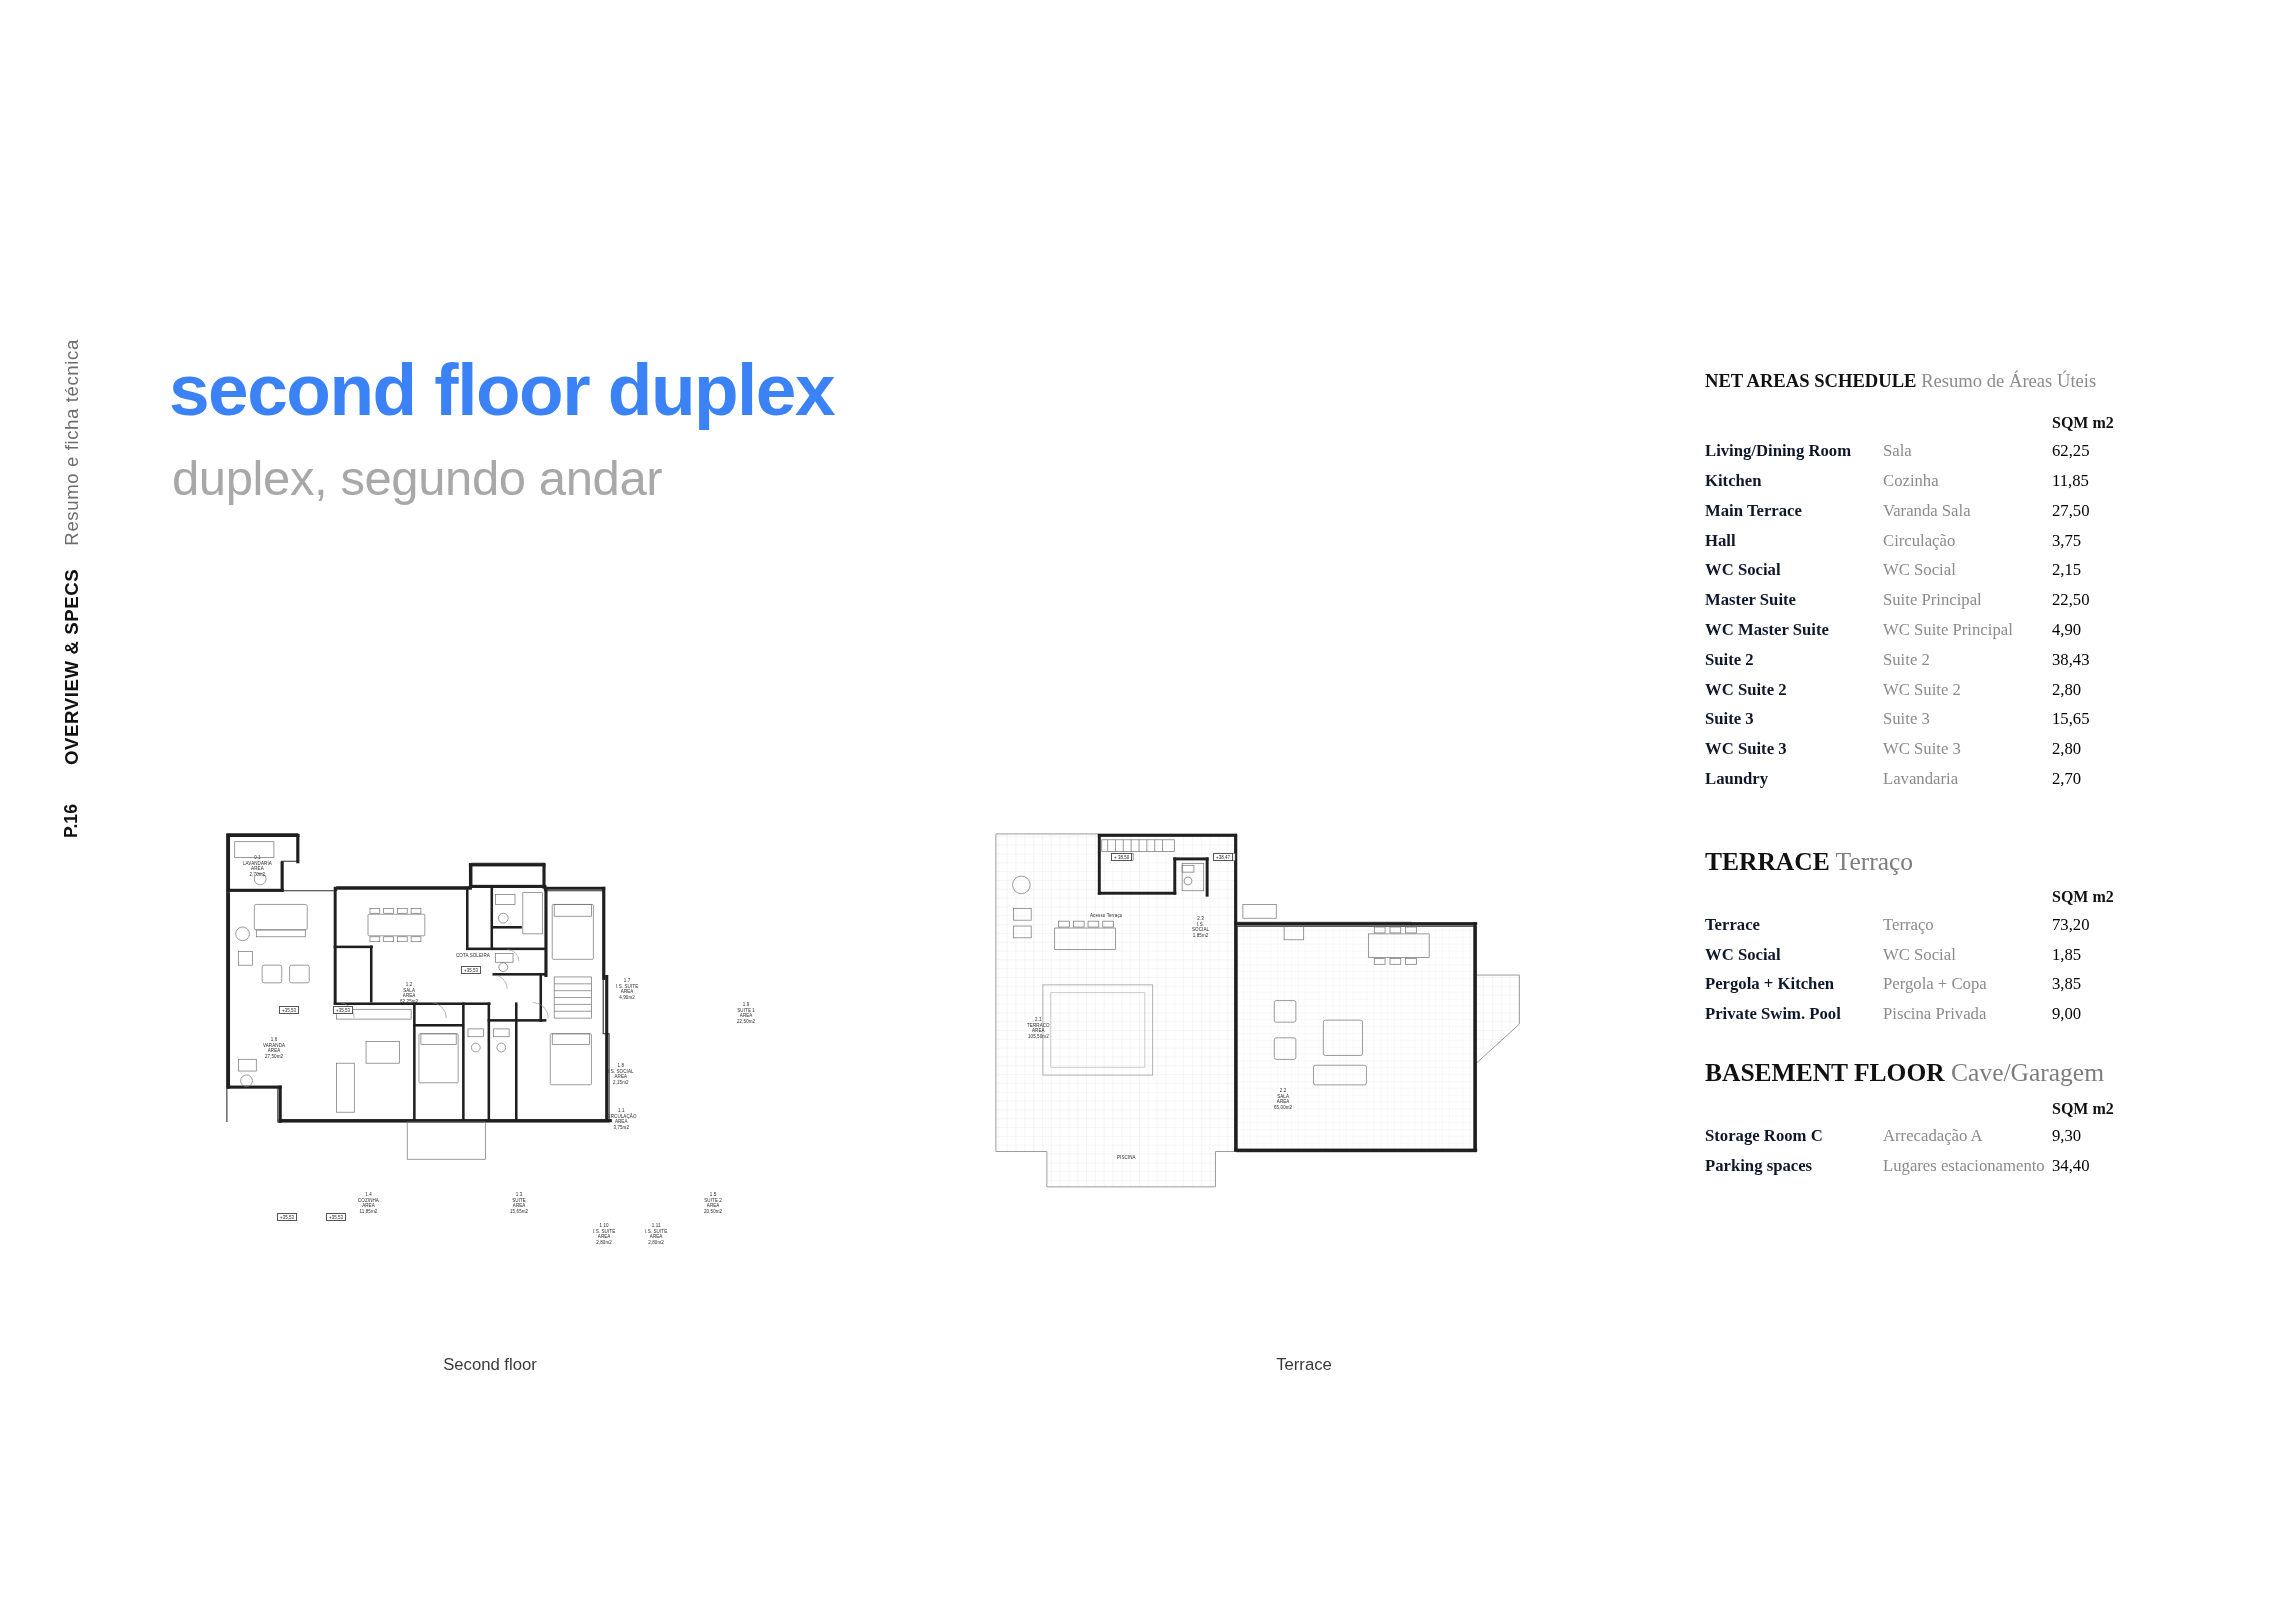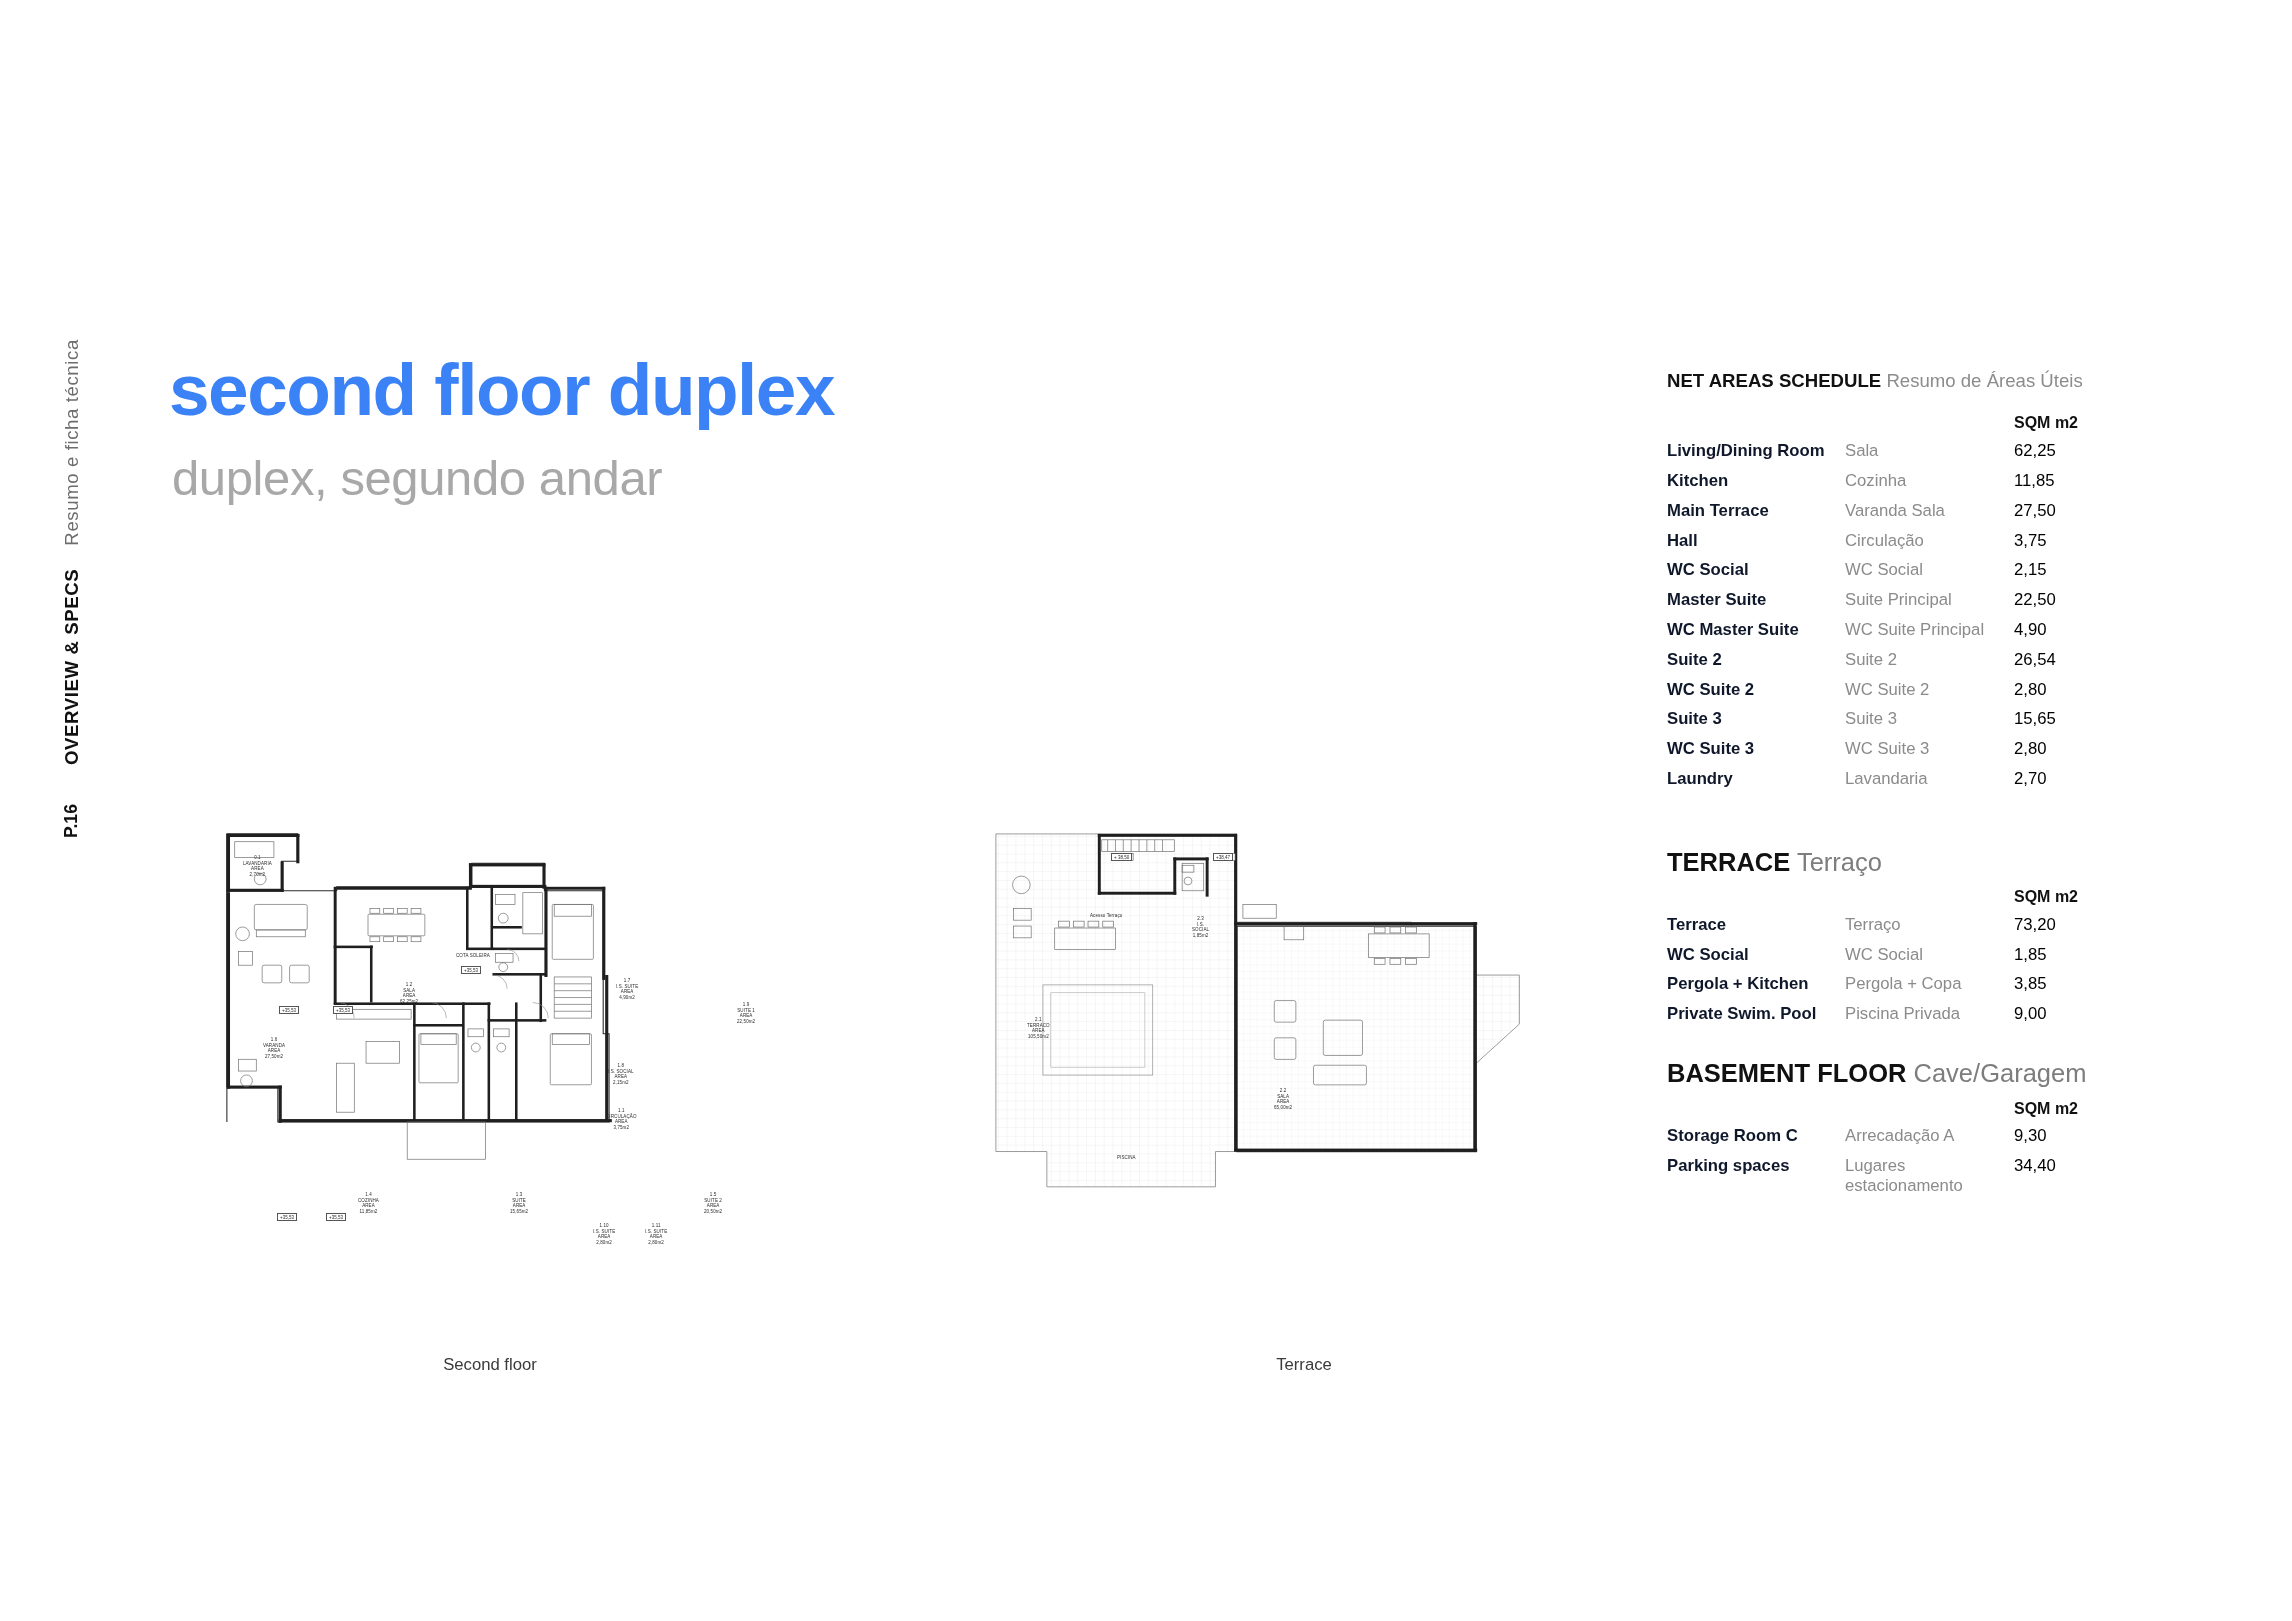--- a/index.html
+++ b/index.html
@@ -70,23 +70,24 @@
   .plan-caption {
     position: absolute;
     font-size: 16.7px;
     color: #3a3a3a;
     text-align: center;
   }
 
   
   .schedule {
     position: absolute;
-    left: 1667px;
+    left: 1705px;
     top: 370px;
     width: 490px;
+    font-family: Liberation Serif, serif;
   }
   .sched-head {
     font-size: 18.6px;
     margin-bottom: 17.6px;
   }
   .sched-head .b {
     font-weight: bold;
     color: #111;
   }
   .sched-head .g {
@@ -448,21 +449,21 @@
       <td class="col-sqm">22,50</td>
     </tr>
     <tr>
       <td class="col-en">WC Master Suite</td>
       <td class="col-pt">WC Suite Principal</td>
       <td class="col-sqm">4,90</td>
     </tr>
     <tr>
       <td class="col-en">Suite 2</td>
       <td class="col-pt">Suite 2</td>
-      <td class="col-sqm">26,54</td>
+      <td class="col-sqm">38,43</td>
     </tr>
     <tr>
       <td class="col-en">WC Suite 2</td>
       <td class="col-pt">WC Suite 2</td>
       <td class="col-sqm">2,80</td>
     </tr>
     <tr>
       <td class="col-en">Suite 3</td>
       <td class="col-pt">Suite 3</td>
       <td class="col-sqm">15,65</td>

